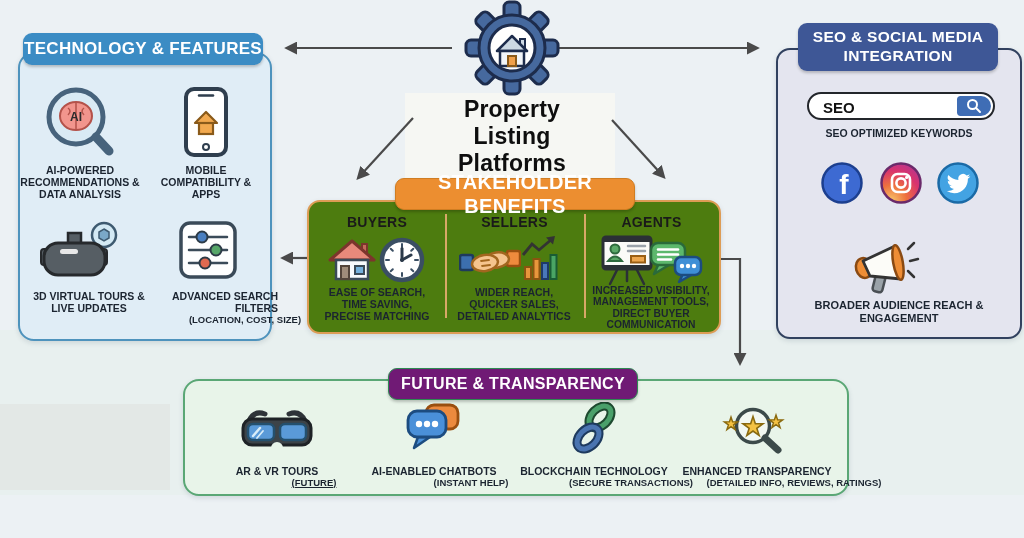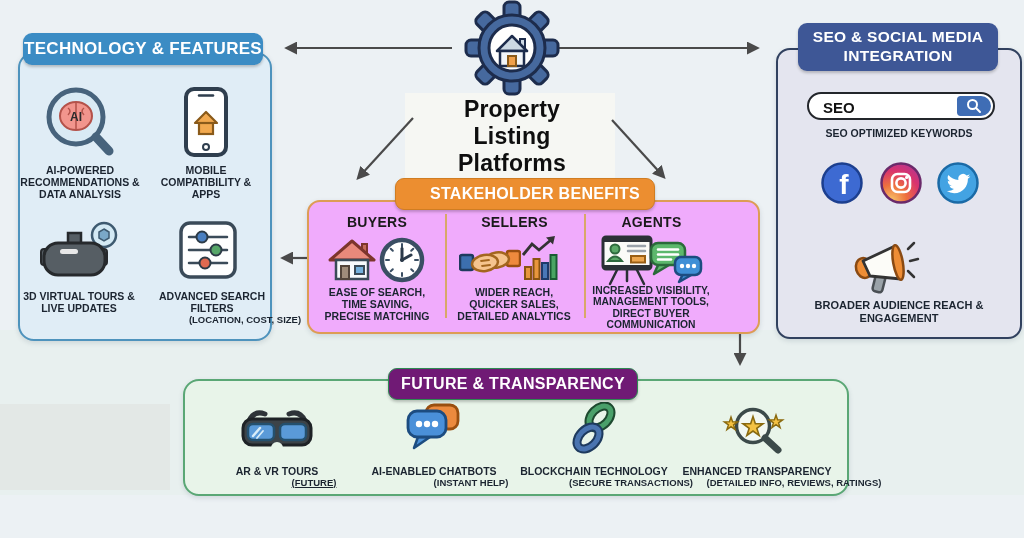--- a/index.html
+++ b/index.html
@@ -4,29 +4,29 @@
 <style>
   html,body{margin:0;padding:0;background:#e9eff3;}
   .stage{position:relative;width:1024px;height:538px;overflow:hidden;
          background:#ecf1f4;font-family:"Liberation Sans","DejaVu Sans",sans-serif;}
   .abs{position:absolute;}
   .band{position:absolute;pointer-events:none;}
   
   .box{position:absolute;border-radius:16px;box-shadow:0 2px 5px rgba(50,70,90,.15);}
   .box-tech{left:18px;top:52px;width:250px;height:285px;background:#e0edf6;border:2.5px solid #4e93bd;}
   .box-seo{left:776px;top:48px;width:242px;height:287px;background:#e4e5ef;border:2.5px solid #31415f;border-radius:14px;}
-  .box-stake{left:307px;top:200px;width:410px;height:130px;background:#f0abfc;border:2.5px solid #dd9c55;border-radius:13px;padding-left:39px;}
+  .box-stake{left:307px;top:200px;width:410px;height:130px;background:#4d7c0f;border:2.5px solid #dd9c55;border-radius:13px;}
   .box-future{left:183px;top:379px;width:662px;height:113px;background:#e8f4e9;border:2.5px solid #5aa775;}
   
   .hdr{position:absolute;display:flex;flex-direction:column;align-items:center;justify-content:center;
        color:#fff;font-weight:800;text-align:center;border-radius:9px;
        box-shadow:0 2px 3px rgba(0,0,0,.22);letter-spacing:.3px;line-height:1.2;}
   .hdr-tech{left:23px;top:33px;width:240px;height:32px;background:#3b8cc4;font-size:17px;}
   .hdr-seo{left:798px;top:23px;width:200px;height:48px;background:#3e5796;font-size:15.5px;}
-  .hdr-stake{left:395px;top:178px;width:238px;height:30px;background:#ec8e30;font-size:16px;border:1.5px solid #d07d22;padding-left:20px;}
+  .hdr-stake{left:395px;top:178px;width:238px;height:30px;background:#ec8e30;font-size:20px;border:1.5px solid #d07d22;}
   .hdr-future{left:388px;top:368px;width:248px;height:30px;background:#701a75;font-size:16px;border:1.5px solid #2e8a52;}
   
   .lbl{position:absolute;font-weight:800;text-align:center;color:#1b2430;font-size:10.5px;line-height:1.16;}
   .sub{font-weight:800;text-align:center;color:#1b2430;font-size:9.5px;line-height:1.15;white-space:nowrap;margin-left:37px;}
   .title{position:absolute;left:412px;top:96px;width:200px;text-align:center;
          font-size:23px;line-height:27px;font-weight:800;color:#0e0e0e;letter-spacing:.2px;}
   .col-title{position:absolute;font-weight:800;font-size:14px;color:#1a1a1a;text-align:center;letter-spacing:.3px;}
   .divider{position:absolute;top:12px;width:1.5px;height:104px;background:#d8a868;}
   
   .searchbar{position:absolute;left:29px;top:42px;width:188px;height:28px;background:#fff;
@@ -123,34 +123,34 @@
     <svg class="iconbox" style="left:20px;top:167px;" width="78" height="62" viewBox="0 0 78 62">
       <circle cx="64" cy="14" r="12" fill="#d3e9f4" stroke="#3e5a70" stroke-width="2.5"></circle>
       <polygon points="64,8 69,11 69,17 64,20 59,17 59,11" fill="#7aa8c8" stroke="#3e5a70" stroke-width="1.5"></polygon>
       <path d="M56,24 L51,31 L60,27 z" fill="#d3e9f4" stroke="#3e5a70" stroke-width="1.5"></path>
       <rect x="28" y="12" width="13" height="12" fill="#565e64" stroke="#26292c" stroke-width="2.5"></rect>
       <rect x="1" y="28" width="7" height="16" rx="3" fill="#565e64" stroke="#26292c" stroke-width="2"></rect>
       <rect x="60" y="28" width="7" height="16" rx="3" fill="#565e64" stroke="#26292c" stroke-width="2"></rect>
       <rect x="4" y="22" width="61" height="32" rx="14" fill="#565e64" stroke="#26292c" stroke-width="3"></rect>
       <rect x="20" y="28" width="18" height="5" rx="2.5" fill="#e8e8e8"></rect>
     </svg>
-    <div class="lbl" style="left:3px;top:236px;width:112px;">3D VIRTUAL TOURS &amp; LIVE UPDATES</div>
+    <div class="lbl" style="left:13px;top:236px;width:112px;">3D VIRTUAL TOURS &amp; LIVE UPDATES</div>
 
     <svg class="iconbox" style="left:158px;top:166px;" width="60" height="60" viewBox="0 0 60 60">
       <rect x="3" y="3" width="54" height="54" rx="9" fill="#fefefe" stroke="#3a4a58" stroke-width="3.5"></rect>
       <g stroke="#3a4a58" stroke-width="2.5" stroke-linecap="round">
         <line x1="11" y1="17" x2="49" y2="17"></line>
           <line x1="11" y1="30" x2="49" y2="30"></line>
           <line x1="11" y1="43" x2="49" y2="43"></line>
       </g>
       <circle cx="24" cy="17" r="5.5" fill="#4a7fc0" stroke="#2c3a46" stroke-width="2"></circle>
       <circle cx="38" cy="30" r="5.5" fill="#56a668" stroke="#2c3a46" stroke-width="2"></circle>
       <circle cx="27" cy="43" r="5.5" fill="#df6950" stroke="#2c3a46" stroke-width="2"></circle>
     </svg>
-    <div class="lbl" style="left:134px;top:236px;width:116px;">ADVANCED SEARCH FILTERS</div>
+    <div class="lbl" style="left:142px;top:236px;width:116px;text-align:right;">ADVANCED SEARCH FILTERS</div>
     <div class="sub abs" style="left:124px;top:261px;width:128px;">(LOCATION, COST, SIZE)</div>
   </div>
   <div class="hdr hdr-tech">TECHNOLOGY &amp; FEATURES</div>
 
   <div class="box box-seo">
     <div class="searchbar">
       <input readonly="" value="SEO" style="">
       <div class="searchbtn">
         <svg width="16" height="16" viewBox="0 0 16 16">
           <circle cx="6.5" cy="6.5" r="4.5" fill="none" stroke="#fff" stroke-width="2"></circle>

